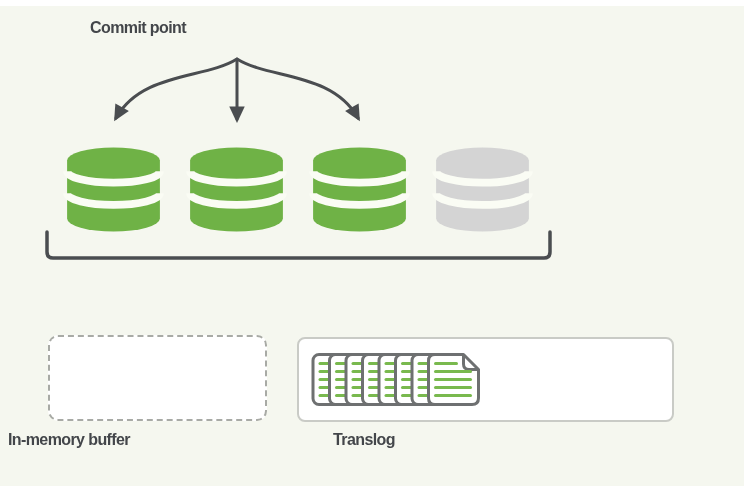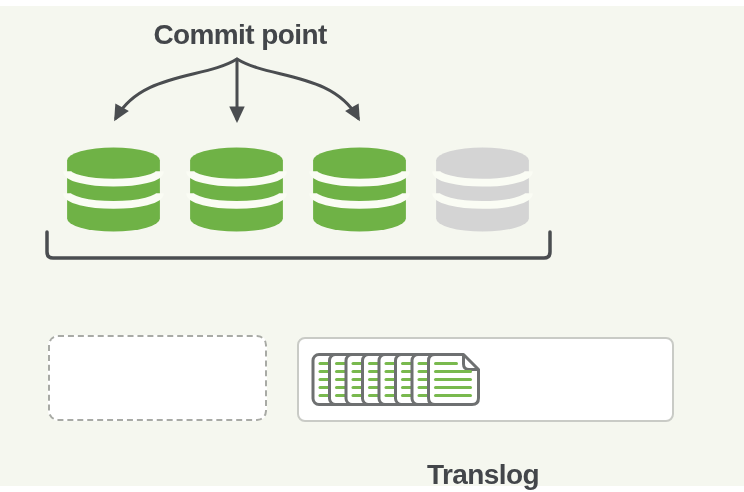--- a/index.html
+++ b/index.html
@@ -9,31 +9,31 @@
     background:var(--background,#f5f7ef);
     overflow:hidden;
     font-family:"Liberation Sans","DejaVu Sans",sans-serif;
   }
   .edge-strip{position:absolute;left:0;width:744px;height:6px;background:var(--edge-strip,#ffffff);}
   .edge-strip.top{top:0;}
   .edge-strip.bottom{bottom:0;}
   .label{
     position:absolute;
     width:300px;
-    text-align:center;
+    text-align:left;
     font-weight:bold;
-    font-size:28px;
+    font-size:16px;
     letter-spacing:-0.6px;
     color:var(--text-dark,#43464a);
     white-space:nowrap;
   }
   #commit-label{left:90px;top:19px;}
   #searchable-label{left:148px;top:270px;}
   #buffer-label{left:8px;top:431px;}
-  #translog-label{left:333px;top:431px;margin-top:28px;}
+  #translog-label{left:333px;top:431px;}
   #arrows{position:absolute;left:80px;top:48px;width:300px;height:90px;overflow:visible;}
   #segments-row{
     position:absolute;left:65px;top:146px;
     display:flex;gap:26px;
   }
   #segments-row svg{width:97px;height:87px;overflow:visible;}
   #bracket{position:absolute;left:40px;top:228px;width:520px;height:38px;overflow:visible;}
   #buffer-box{
     position:absolute;left:48px;top:335px;width:219px;height:86px;
     background:var(--box-fill,#fff);
@@ -94,20 +94,21 @@
     <path d="M2,49 A48,12 0 0 0 98,49" fill="none" stroke="var(--cylinder-separator)" stroke-width="8"></path>
   </svg>
     </div>
 
   <svg id="bracket" viewBox="0 0 520 38">
     <path d="M7,4 L7,24 Q7,30 13,30 L504,30 Q510,30 510,24 L510,4" fill="none" stroke="var(--line-dark,#4a4d50)" stroke-width="3.5" stroke-linecap="round"></path>
   </svg>
 
 
   <div id="buffer-box"></div>
+  <div class="label" id="buffer-label">In-memory buffer</div>
 
   <div id="translog-box">
     <svg id="translog-docs" viewBox="0 0 172 55">
         <rect x="2" y="2" width="50" height="50" rx="6" fill="var(--box-fill)" stroke="var(--doc-outline)" stroke-width="3"></rect>
         <line x1="9" y1="11" x2="45" y2="11" stroke="var(--doc-line-green)" stroke-width="3" stroke-linecap="round"></line>
         <line x1="9" y1="19" x2="45" y2="19" stroke="var(--doc-line-green)" stroke-width="3" stroke-linecap="round"></line>
         <line x1="9" y1="27" x2="45" y2="27" stroke="var(--doc-line-green)" stroke-width="3" stroke-linecap="round"></line>
         <line x1="9" y1="35" x2="45" y2="35" stroke="var(--doc-line-green)" stroke-width="3" stroke-linecap="round"></line>
         <line x1="9" y1="43" x2="45" y2="43" stroke="var(--doc-line-green)" stroke-width="3" stroke-linecap="round"></line>
         <rect x="18.5" y="2" width="50" height="50" rx="6" fill="var(--box-fill)" stroke="var(--doc-outline)" stroke-width="3"></rect>

